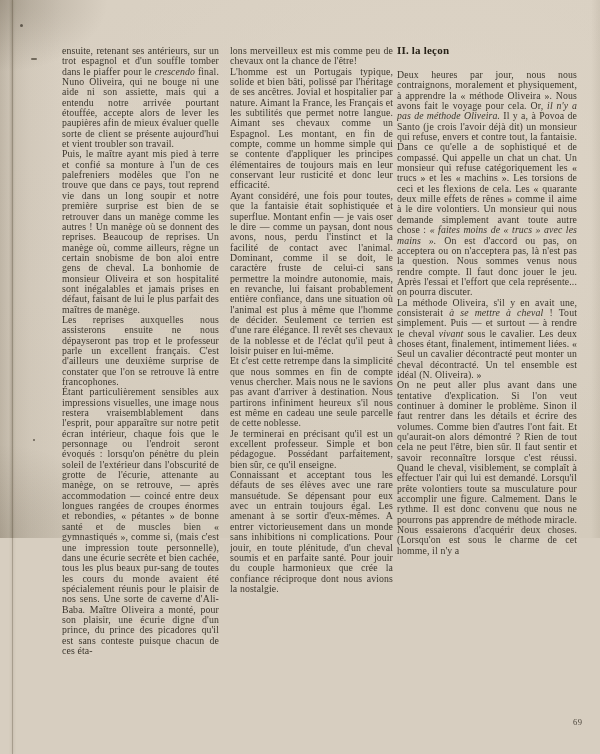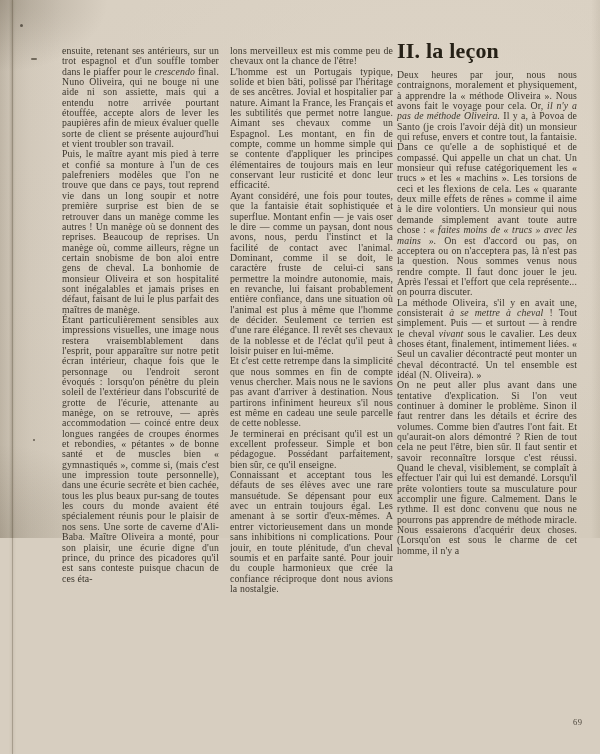--- a/index.html
+++ b/index.html
@@ -35,21 +35,21 @@
   }
   .col1{left:62px;width:157px;height:650px;}
   .col2{left:230px;width:163px;height:650px;font-family:Liberation Serif, serif;}
   .col3{left:397px;top:40px;width:180px;height:662px;}
   .para{margin:0;text-align:justify;}
   .para.space-before{}
   .para em{font-style:italic;letter-spacing:0.1px;}
 
   .heading{
     margin:0 0 9px 0;
-    font-size:22px;line-height:21px;font-weight:bold;
+    font-size:11px;line-height:21px;font-weight:bold;
     color:#262117;letter-spacing:0.2px;text-align:left;
   }
   .heading .hl{display:block;}
 
   .pagenum{
     position:absolute;left:573px;top:717px;
     font-size:8.5px;line-height:10px;color:#4d473c;letter-spacing:0.4px;
   }
 </style>
 </head>
@@ -57,20 +57,21 @@
 
 <div class="page">
   <div class="crease"></div>
   <div class="speck s1"></div>
   <div class="speck s2"></div>
   <div class="speck s3"></div>
 
   <div class="col col1">
       <p class="para"><span>ensuite, retenant ses antérieurs, sur un trot espagnol et d'un souffle tomber dans le piaffer pour le </span><em>crescendo</em><span> final. Nuno Oliveira, qui ne bouge ni une aide ni son assiette, mais qui a entendu notre arrivée pourtant étouffée, accepte alors de lever les paupières afin de mieux évaluer quelle sorte de client se présente aujourd'hui et vient troubler son travail.</span></p>
       <p class="para"><span>Puis, le maître ayant mis pied à terre et confié sa monture à l'un de ces palefreniers modèles que l'on ne trouve que dans ce pays, tout reprend vie dans un long soupir et notre première surprise est bien de se retrouver dans un manège comme les autres ! Un manège où se donnent des reprises. Beaucoup de reprises. Un manège où, comme ailleurs, règne un certain snobisme de bon aloi entre gens de cheval. La bonhomie de monsieur Oliveira et son hospitalité sont inégalables et jamais prises en défaut, faisant de lui le plus parfait des maîtres de manège.</span></p>
+      <p class="para"><span>Les reprises auxquelles nous assisterons ensuite ne nous dépayseront pas trop et le professeur parle un excellent français. C'est d'ailleurs une deuxième surprise de constater que l'on se retrouve là entre francophones.</span></p>
       <p class="para"><span>Étant particulièrement sensibles aux impressions visuelles, une image nous restera vraisemblablement dans l'esprit, pour apparaître sur notre petit écran intérieur, chaque fois que le personnage ou l'endroit seront évoqués : lorsqu'on pénètre du plein soleil de l'extérieur dans l'obscurité de grotte de l'écurie, attenante au manège, on se retrouve, — après accommodation — coincé entre deux longues rangées de croupes énormes et rebondies, « pétantes » de bonne santé et de muscles bien « gymnastiqués », comme si, (mais c'est une impression toute personnelle), dans une écurie secrète et bien cachée, tous les plus beaux pur-sang de toutes les cours du monde avaient été spécialement réunis pour le plaisir de nos sens. Une sorte de caverne d'Ali-Baba. Maître Oliveira a monté, pour son plaisir, une écurie digne d'un prince, du prince des picadores qu'il est sans conteste puisque chacun de ces éta-</span></p>
     </div>
 
   <div class="col col2">
       <p class="para"><span>lons merveilleux est mis comme peu de chevaux ont la chance de l'être!</span></p>
       <p class="para space-before"><span>L'homme est un Portugais typique, solide et bien bâti, polissé par l'héritage de ses ancêtres. Jovial et hospitalier par nature. Aimant la France, les Français et les subtilités que permet notre langue. Aimant ses chevaux comme un Espagnol. Les montant, en fin de compte, comme un homme simple qui se contente d'appliquer les principes élémentaires de toujours mais en leur conservant leur rusticité et donc leur efficacité.</span></p>
       <p class="para space-before"><span>Ayant considéré, une fois pour toutes, que la fantaisie était sophistiquée et superflue. Montant enfin — je vais oser le dire — comme un paysan, dont nous avons, nous, perdu l'instinct et la facilité de contact avec l'animal. Dominant, comme il se doit, le caractère fruste de celui-ci sans permettre la moindre autonomie, mais, en revanche, lui faisant probablement entière confiance, dans une situation où l'animal est plus à même que l'homme de décider. Seulement ce terrien est d'une rare élégance. Il revêt ses chevaux de la noblesse et de l'éclat qu'il peut à loisir puiser en lui-même.</span></p>
       <p class="para space-before"><span>Et c'est cette retrempe dans la simplicité que nous sommes en fin de compte venus chercher. Mais nous ne le savions pas avant d'arriver à destination. Nous partirons infiniment heureux s'il nous est même en cadeau une seule parcelle de cette noblesse.</span></p>
       <p class="para space-before"><span>Je terminerai en précisant qu'il est un excellent professeur. Simple et bon pédagogue. Possédant parfaitement, bien sûr, ce qu'il enseigne.</span></p>
       <p class="para space-before"><span>Connaissant et acceptant tous les défauts de ses élèves avec une rare mansuétude. Se dépensant pour eux avec un entrain toujours égal. Les amenant à se sortir d'eux-mêmes. A entrer victorieusement dans un monde sans inhibitions ni complications. Pour jouir, en toute plénitude, d'un cheval soumis et en parfaite santé. Pour jouir du couple harmonieux que crée la confiance réciproque dont nous avions la nostalgie.</span></p>

